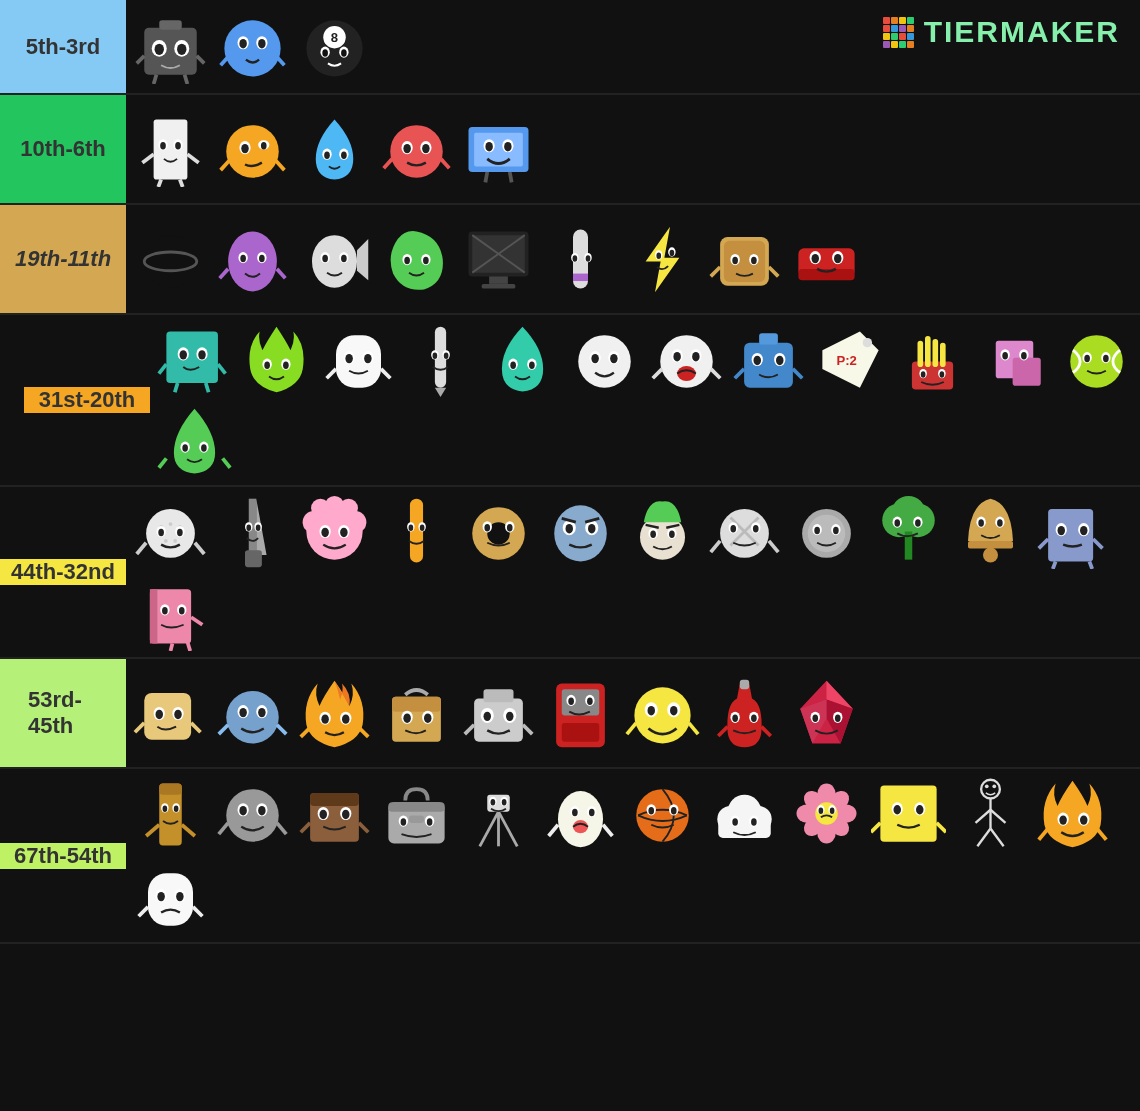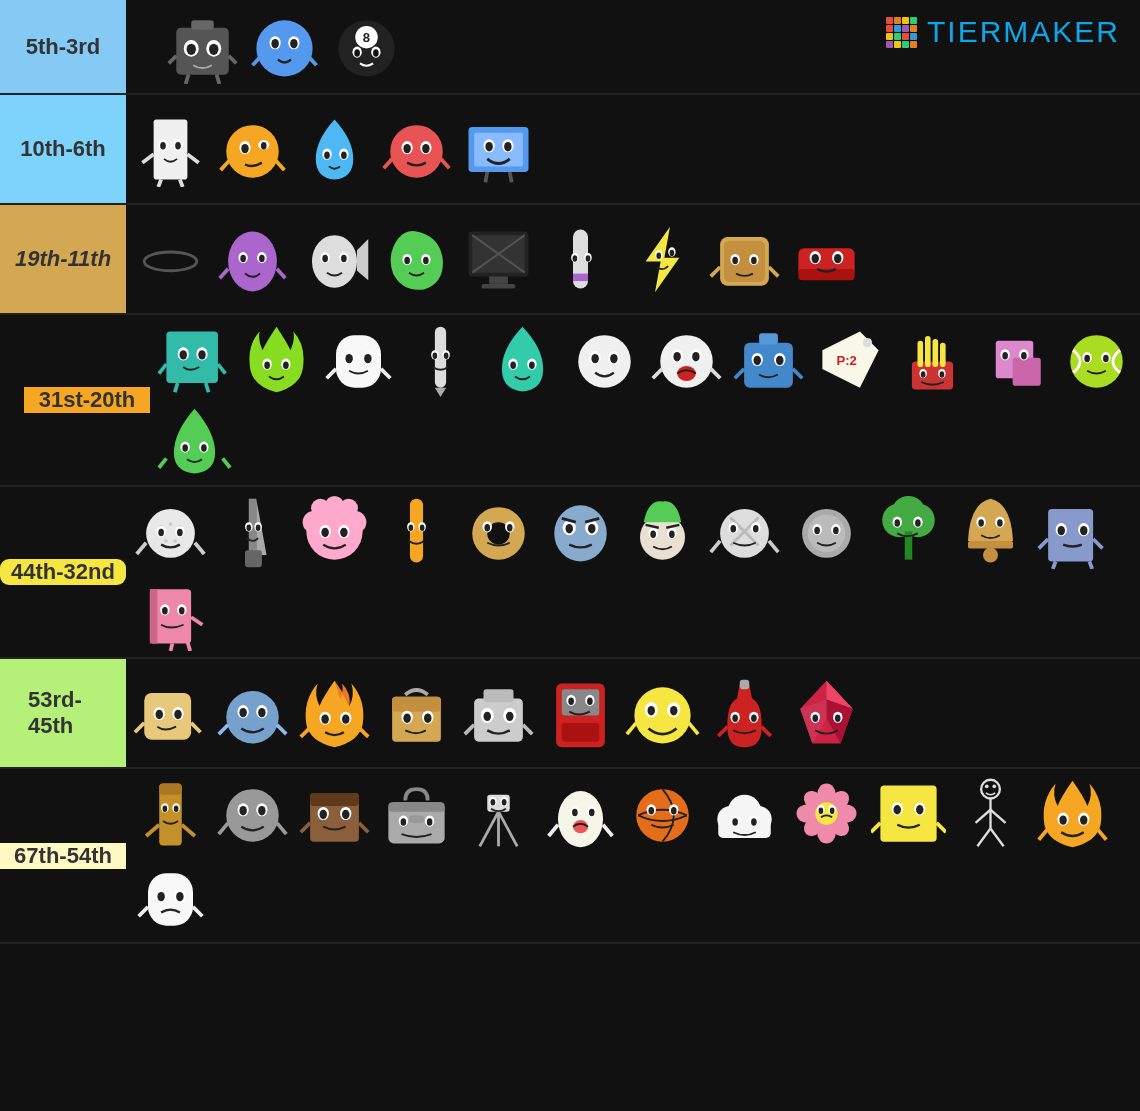--- a/index.html
+++ b/index.html
@@ -41,26 +41,26 @@
       display: flex;
       align-items: center;
       justify-content: center;
       font-size: 36px;
       position: relative;
     }
     
     .tier-1st { background-color: #b05fce; }
     .tier-2nd { background-color: #f5f56a; }
     .tier-5th3rd { background-color: #85c9f5; }
-    .tier-10th6th { background-color: #7dd3fc; }
+    .tier-10th6th { background-color: #22c55e; }
     .tier-19th11th { background-color: #d4a853; }
     .tier-31st20th { background-color: #f5a623; }
-    .tier-44th32nd { background-color: #f5e642; border-radius: 9px; }
+    .tier-44th32nd { background-color: #f5e642; }
     .tier-53rd45th { background-color: #b5f078; padding-left: 28px; }
-    .tier-67th54th { background-color: #fef9c3; }
+    .tier-67th54th { background-color: #bef264; }
 
     
     .char-svg {
       width: 75px;
       height: 75px;
     }
 
     .logo-pixels {
       display: grid;
       grid-template-columns: repeat(4, 7px);
@@ -75,22 +75,22 @@
     .tiermaker-brand {
       display: flex;
       align-items: center;
       gap: 10px;
       position: absolute;
       top: 15px;
       right: 20px;
     }
     .tiermaker-name {
       font-size: 30px;
-      font-weight: normal;
-      color: #0ea5e9;
+      font-weight: bold;
+      color: #86efac;
       text-transform: uppercase;
       letter-spacing: 2px;
       font-family: Arial Black, sans-serif;
     }
   </style>
 </head>
 <body>
 
 <div class="tiermaker-brand">
   <div class="logo-pixels">
@@ -111,21 +111,21 @@
     <div class="logo-pixel" style="background:#2ecc71"></div>
     <div class="logo-pixel" style="background:#e67e22"></div>
   </div>
   <span class="tiermaker-name">TierMaker</span>
 </div>
 
 <div style="padding-top: 0;">
 
 
 
-  <div class="tier-row" style="min-height:95px;gap:32px;">
+  <div class="tier-row" style="min-height:95px;">
     <div class="tier-label tier-5th3rd">5th-3rd</div>
     <div class="tier-content">
 
       <div class="character">
         <svg class="char-svg" viewBox="0 0 80 80">
           <rect x="12" y="20" width="56" height="50" fill="#555" rx="5"></rect>
           <ellipse cx="28" cy="42" rx="8" ry="9" fill="white"></ellipse>
           <ellipse cx="52" cy="42" rx="8" ry="9" fill="white"></ellipse>
           <ellipse cx="28" cy="43" rx="5" ry="6" fill="#222"></ellipse>
           <ellipse cx="52" cy="43" rx="5" ry="6" fill="#222"></ellipse>

